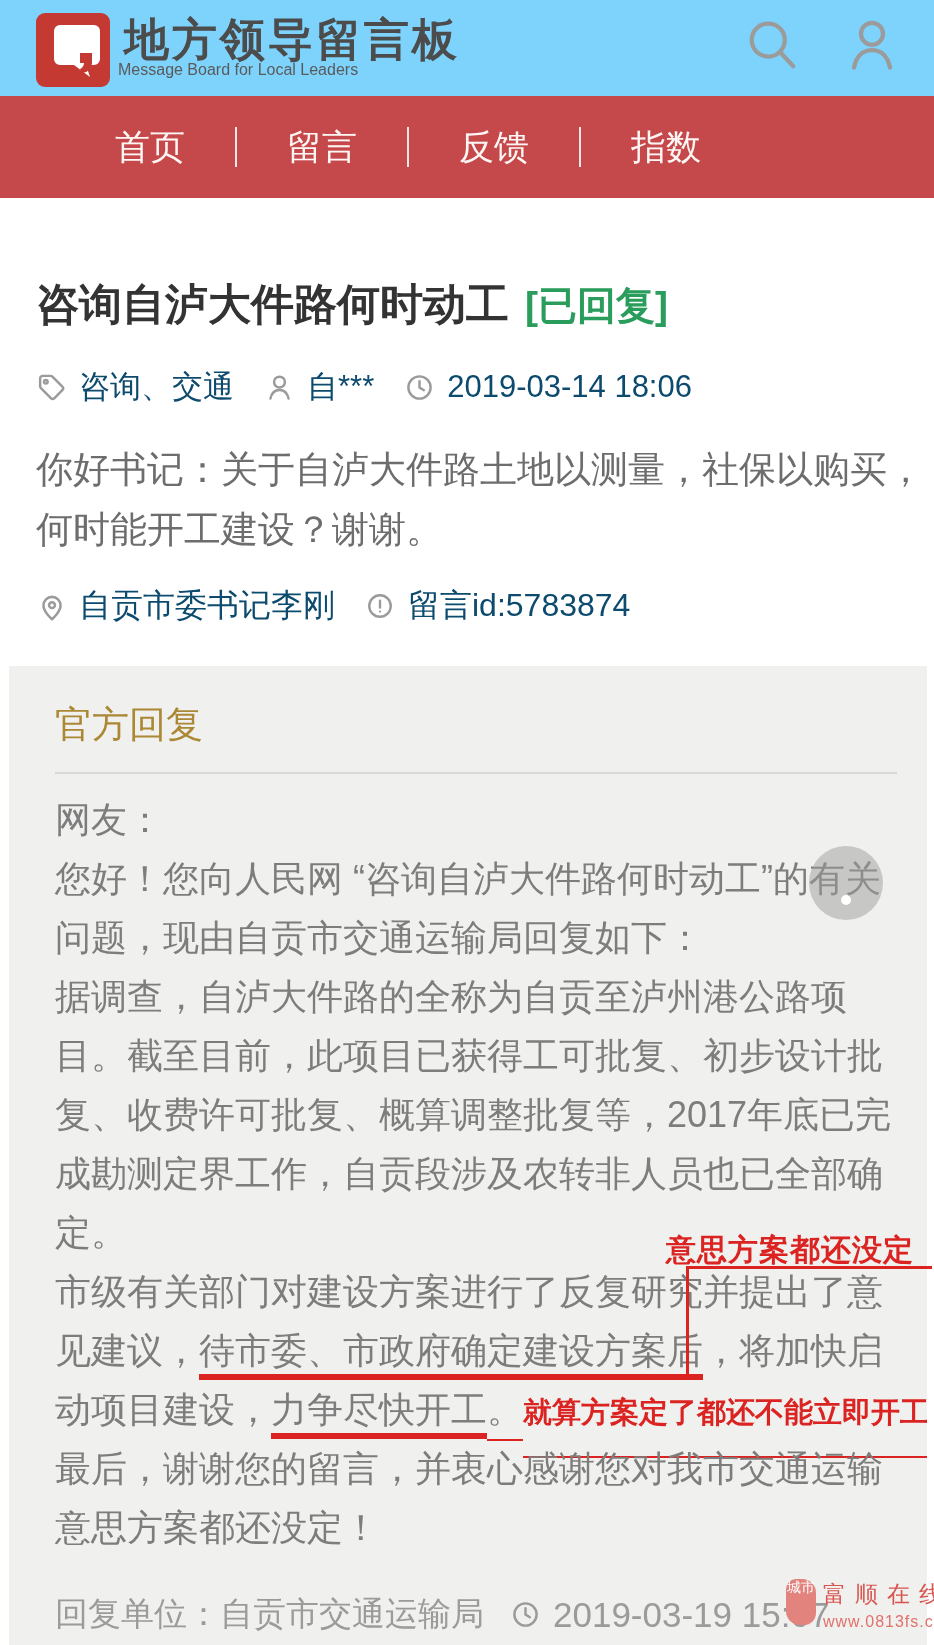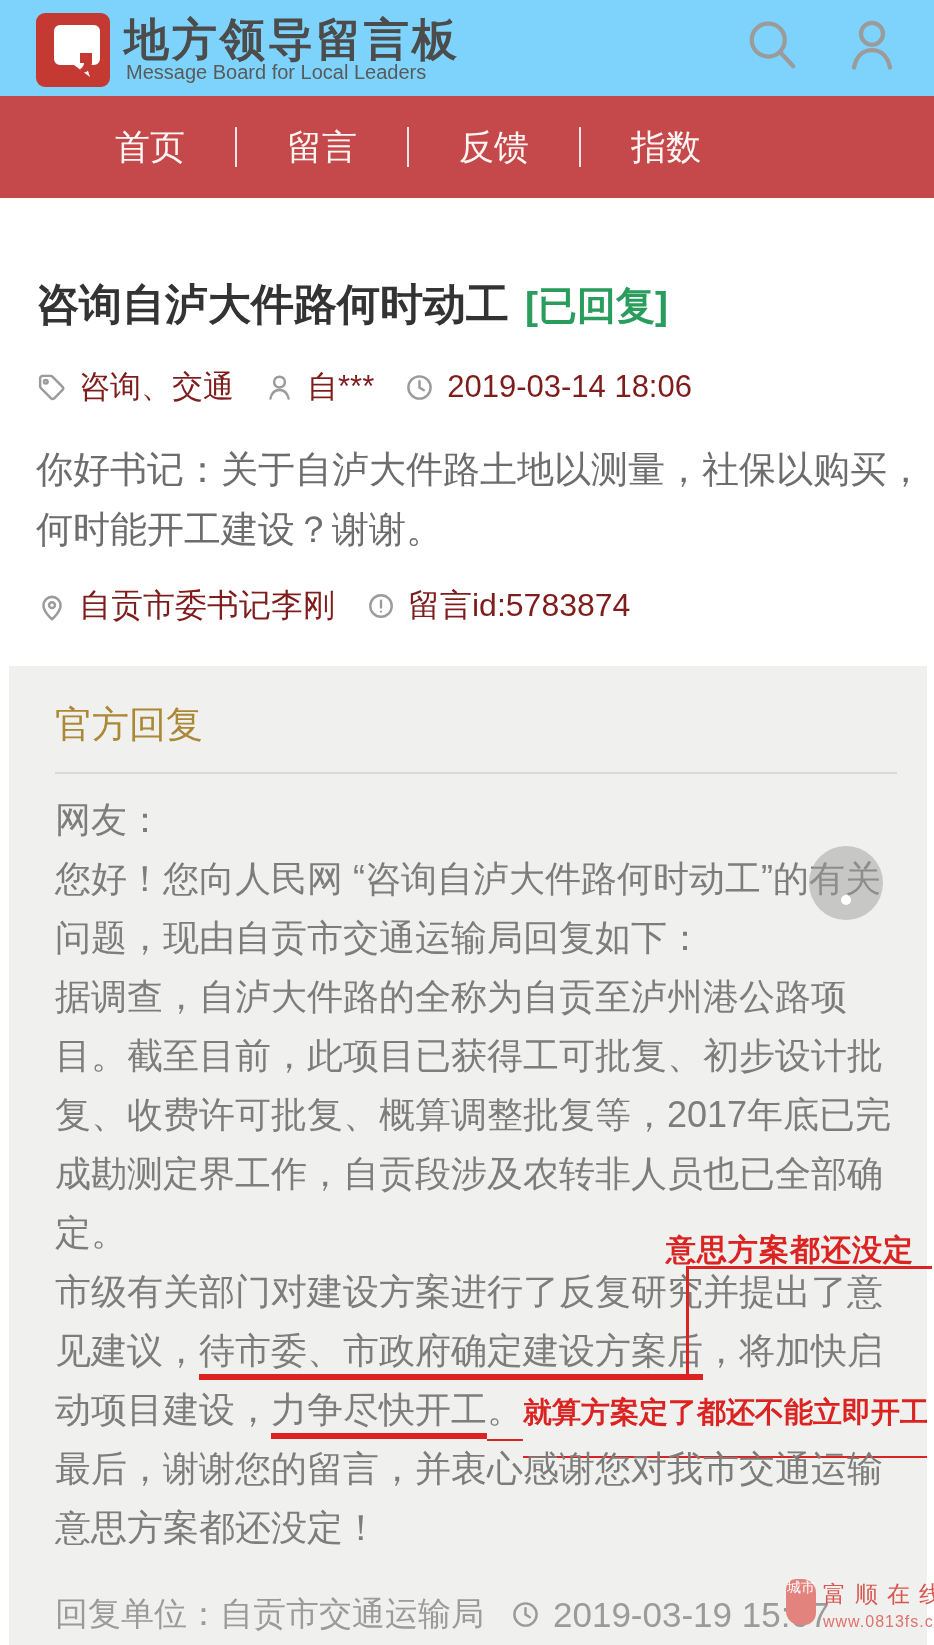--- a/index.html
+++ b/index.html
@@ -4,35 +4,35 @@
 <style>
   html,body{margin:0;padding:0;background:#fff;}
   .page{position:relative;width:934px;height:1645px;background:#fff;overflow:hidden;
         font-family:"Liberation Sans","DejaVu Sans",sans-serif;}
 
   
   .hdr{position:absolute;top:0;left:0;width:934px;height:96px;background:#7dd3fc;}
   .logo{position:absolute;left:36px;top:13px;width:74px;height:74px;}
   .hdr-title{position:absolute;left:124px;top:10px;font-size:45px;font-weight:bold;
              color:#4c4c4c;letter-spacing:3px;white-space:nowrap;}
-  .hdr-sub{position:absolute;left:126px;top:61px;font-size:20px;color:#5a5a5a;white-space:nowrap;}
+  .hdr-sub{position:absolute;left:118px;top:61px;font-size:16px;color:#5a5a5a;white-space:nowrap;}
   .hdr-icons{position:absolute;right:32px;top:13px;display:flex;gap:40px;align-items:center;}
   .hicon{width:60px;height:64px;}
 
   
   .nav{position:absolute;top:96px;left:0;width:934px;height:102px;background:#c5494a;
        display:flex;align-items:center;box-sizing:border-box;padding-left:112px;}
   .nav-item{width:76px;text-align:center;font-size:35px;color:#fdf6f4;cursor:pointer;white-space:nowrap;}
   .nav-sep{width:2px;height:40px;background:rgba(255,255,255,.85);margin:0 47px;}
 
   
   .post{position:absolute;top:198px;left:0;width:772px;height:468px;background:#fff;border-radius:21px;}
   .post-title{position:absolute;left:36px;top:78px;font-size:43px;font-weight:600;color:#333;white-space:nowrap;}
   .post-status{color:#2a9d5c;font-size:39px;font-weight:600;margin-left:16px;}
-  .meta-row{position:absolute;left:36px;display:flex;align-items:center;color:#7f1d1d;white-space:nowrap;text-align:center;}
+  .meta-row{position:absolute;left:36px;display:flex;align-items:center;color:#0c4a6e;white-space:nowrap;}
   .post-meta{top:168px;font-size:31px;}
   .post-foot{top:386px;font-size:32px;}
   .micon{width:31px;height:31px;margin-right:12px;flex:0 0 auto;}
   .meta-gap{margin-left:30px;}
   .post-body{position:absolute;left:36px;top:242px;font-size:37px;line-height:60px;
              color:#6d6d6d;white-space:nowrap;}
 
   
   .reply{position:absolute;top:666px;left:0;width:934px;height:979px;background:#f0f0ee;margin-left:9px;}
   .reply-title{margin:36px 0 0 46px;font-size:37px;line-height:46px;color:#ab8836;}

